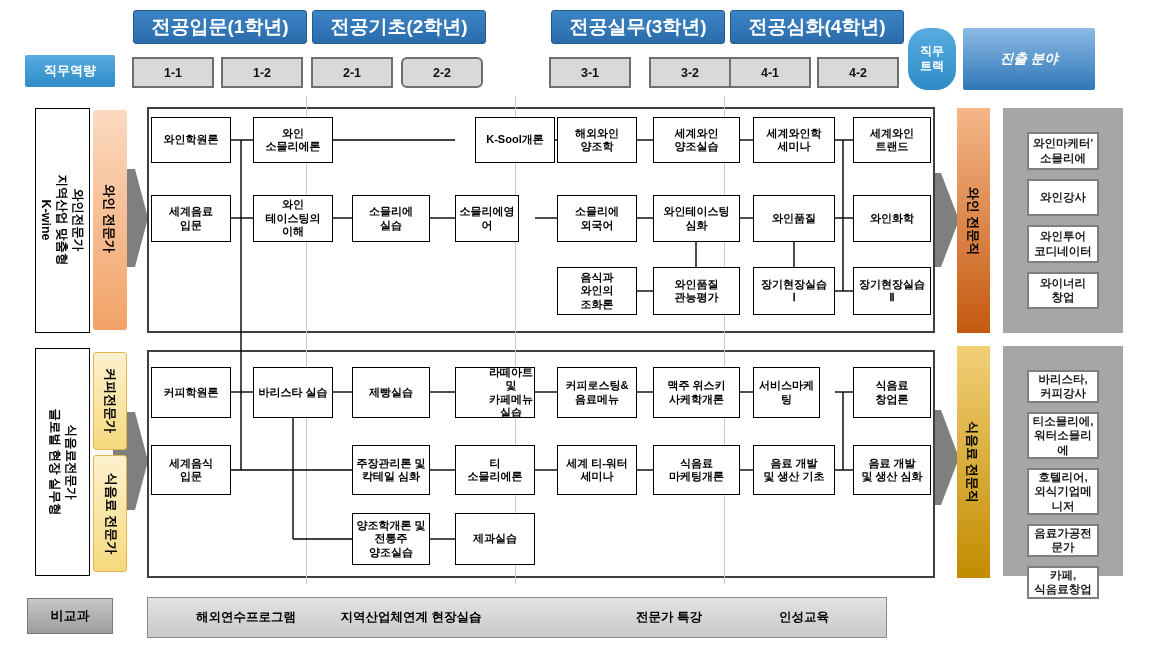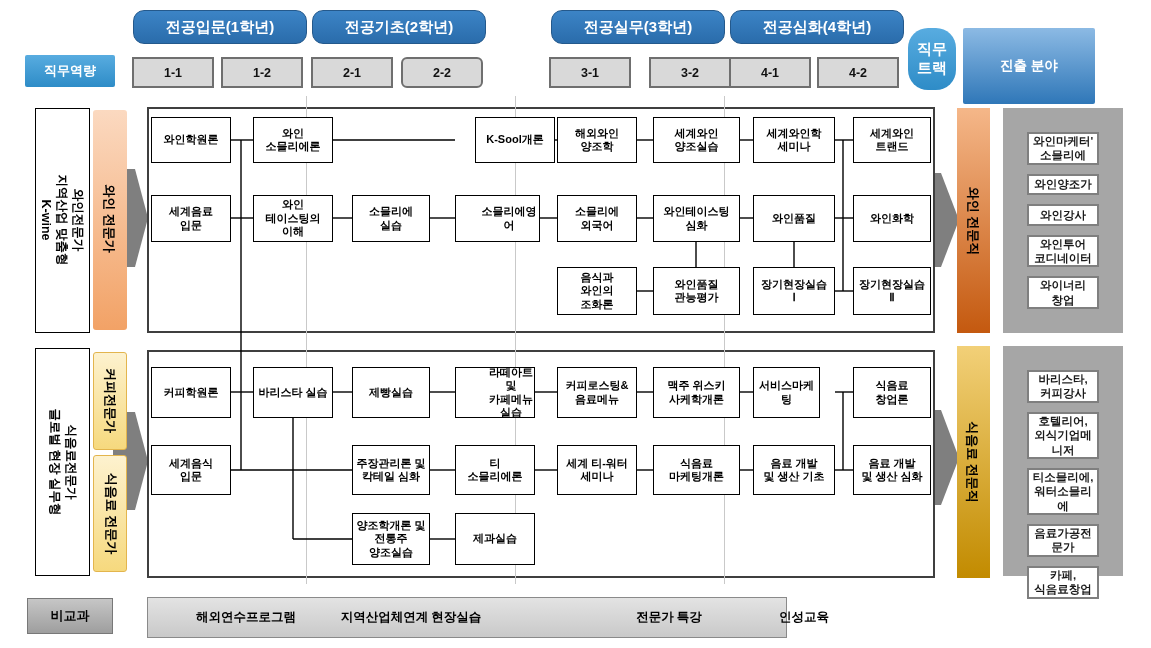--- a/index.html
+++ b/index.html
@@ -2,30 +2,30 @@
 <html><head>
 <meta charset="utf-8">
 <style>
   html,body{margin:0;padding:0;background:#fff;}
   .stage{position:relative;width:1151px;height:648px;background:#fff;
          font-family:"Liberation Sans",sans-serif;overflow:hidden;}
   .stage *{box-sizing:border-box;}
 
   
   .year-hd{position:absolute;top:10px;height:34px;z-index:4;
-    background:linear-gradient(180deg,#3c84c6,#2a6cab);color:#fff;font-weight:bold;font-size:15px;
-    display:flex;align-items:center;justify-content:center;border-radius:11px;border:1px solid #24598c;}
+    background:linear-gradient(180deg,#3c84c6,#2a6cab);color:#fff;font-weight:bold;font-size:19px;
+    display:flex;align-items:center;justify-content:center;border-radius:3px;border:1px solid #24598c;}
   .sem{position:absolute;top:57px;height:31px;width:82px;z-index:4;background:#d9d9d9;
     border:2px solid #6f6f6f;display:flex;align-items:center;justify-content:center;
     font-weight:bold;font-size:12.5px;color:#111;}
   .bluebtn{position:absolute;z-index:4;color:#fff;font-weight:bold;display:flex;align-items:center;
     justify-content:center;text-align:center;border-radius:2px;
     background:linear-gradient(180deg,#58ace0,#2e8cc7);}
   #advfield{background:linear-gradient(180deg,#8cbae4,#2f77b8);font-size:13.5px;}
-  #jobtrack{white-space:pre-line;line-height:1.25;font-size:15px;border-radius:20px;}
+  #jobtrack{white-space:pre-line;line-height:1.25;font-size:12px;border-radius:20px;}
 
   
   .section{position:absolute;left:147px;width:788px;border:2.5px solid #3f3f3f;background:#fff;z-index:1;}
   #sec-wine{top:107px;height:226px;}
   #sec-food{top:350px;height:228px;}
   .colsep{position:absolute;top:96px;width:1px;height:488px;background:#c9c9c9;z-index:2;}
   #arrow-layer{position:absolute;left:0;top:0;z-index:0;}
   #line-layer{position:absolute;left:0;top:0;z-index:3;pointer-events:none;}
 
   
@@ -49,22 +49,22 @@
   .panel{position:absolute;left:1003px;width:120px;background:#a6a6a6;z-index:4;
     display:flex;flex-direction:column;gap:9px;padding:24px;}
   .career{flex:1;background:#fff;border:2px solid #7f7f7f;display:flex;align-items:center;
     justify-content:center;text-align:center;font-weight:bold;font-size:11.5px;
     line-height:1.25;white-space:pre-line;color:#1a1a1a;}
 
   
   #extra-label{position:absolute;left:27px;top:598px;width:86px;height:36px;z-index:4;
     background:linear-gradient(180deg,#c6c6c6,#9e9e9e);border:1.5px solid #787878;
     display:flex;align-items:center;justify-content:center;font-weight:bold;font-size:13px;color:#000;}
-  #program-bar{position:absolute;left:147px;top:597px;width:640px;height:41px;z-index:4;
-    background:linear-gradient(180deg,#e3e3e3,#c9c9c9);border:1px solid #8a8a8a;font-family:Liberation Serif, serif;}
+  #program-bar{position:absolute;left:147px;top:597px;width:740px;height:41px;z-index:4;
+    background:linear-gradient(180deg,#e3e3e3,#c9c9c9);border:1px solid #8a8a8a;}
   .prog-item{position:absolute;top:0;height:100%;display:flex;align-items:center;
     transform:translateX(-50%);font-weight:bold;font-size:12.5px;color:#000;white-space:nowrap;}
 </style>
 </head>
 <body>
 
 <div class="stage">
 
   <svg id="arrow-layer" width="1151" height="648">
     <polygon fill="#7f7f7f" points="113,169 135,169 148,218 135,267 113,267"></polygon>
@@ -131,21 +131,21 @@
       <div class="sem" style="left: 221px;">1-2</div>
       <div class="sem" style="left: 311px;">2-1</div>
       <div class="sem" style="left: 401px; border-radius: 6px;">2-2</div>
       <div class="sem" style="left: 549px;">3-1</div>
       <div class="sem" style="left: 638px; margin-left: 11px;">3-2</div>
       <div class="sem" style="left: 729px;">4-1</div>
       <div class="sem" style="left: 817px;">4-2</div>
     </div>
   <div class="bluebtn" id="jobtrack" style="left:908px;top:28px;width:48px;height:62px;">직무
 트랙</div>
-  <div class="bluebtn" id="advfield" style="left:963px;top:28px;width:132px;height:76px;">진출 분야</div>
+  <div class="bluebtn" id="advfield" style="left:963px;top:28px;width:132px;height:62px;font-style:italic;">진출 분야</div>
 
   <div id="side-layer">
       <div class="sidebox" style="position: absolute; left: 35px; top: 108px; width: 55px; height: 225px;">
         <div class="rot" style="width: 222px; height: 52px; left: -85px; top: 85px; font-size: 12.5px;">
           <div class="ln">와인전문가</div>
           <div class="ln">지역산업 맞춤형</div>
           <div class="ln">K-wine</div>
         </div>
       </div>
       <div class="expert expert-wine" style="position: absolute; left: 93px; top: 110px; width: 34px; height: 220px;">
@@ -183,21 +183,21 @@
 세미나</div>
       <div class="course" style="position: absolute; left: 853px; top: 117px; width: 78px; height: 46px;">세계와인
 트랜드</div>
       <div class="course" style="position: absolute; left: 151px; top: 195px; width: 80px; height: 47px;">세계음료
 입문</div>
       <div class="course" style="position: absolute; left: 253px; top: 195px; width: 80px; height: 47px;">와인
 테이스팅의
 이해</div>
       <div class="course" style="position: absolute; left: 352px; top: 195px; width: 78px; height: 47px;">소믈리에
 실습</div>
-      <div class="course" style="position: absolute; left: 455px; top: 195px; width: 85px; height: 47px; padding-left: 23px;">소믈리에영어</div>
+      <div class="course" style="position: absolute; left: 455px; top: 195px; width: 64px; height: 47px;">소믈리에영어</div>
       <div class="course" style="position: absolute; left: 557px; top: 195px; width: 80px; height: 47px;">소믈리에
 외국어</div>
       <div class="course" style="position: absolute; left: 653px; top: 195px; width: 87px; height: 47px;">와인테이스팅
 심화</div>
       <div class="course" style="position: absolute; left: 753px; top: 195px; width: 82px; height: 47px;">와인품질</div>
       <div class="course" style="position: absolute; left: 853px; top: 195px; width: 78px; height: 47px;">와인화학</div>
       <div class="course" style="position: absolute; left: 557px; top: 267px; width: 80px; height: 48px;">음식과
 와인의
 조화론</div>
       <div class="course" style="position: absolute; left: 653px; top: 267px; width: 87px; height: 48px;">와인품질
@@ -240,39 +240,38 @@
     </div>
   <div id="right-layer">
       <div class="jobbar jobbar-wine" style="position: absolute; left: 957px; top: 108px; width: 33px; height: 225px;">
         <div class="rot" style="width: 225px; height: 30px; left: -97.5px; top: 97.5px; font-size: 13px;">
           <div class="ln">와인 전문직</div>
         </div>
       </div>
       <div class="panel" style="position: absolute; left: 1003px; top: 108px; width: 120px; height: 225px;">
         <div class="career">와인마케터'
 소믈리에</div>
-        <div class="career">와인양조가</div>
         <div class="career">와인강사</div>
         <div class="career">와인투어
 코디네이터</div>
         <div class="career">와이너리
 창업</div>
       </div>
       <div class="jobbar jobbar-food" style="position: absolute; left: 957px; top: 346px; width: 33px; height: 232px;">
         <div class="rot" style="width: 232px; height: 30px; left: -101px; top: 101px; font-size: 13px;">
           <div class="ln">식음료 전문직</div>
         </div>
       </div>
       <div class="panel" style="position: absolute; left: 1003px; top: 346px; width: 120px; height: 230px;">
         <div class="career">바리스타,
 커피강사</div>
+        <div class="career">티소믈리에,
+워터소믈리에</div>
         <div class="career">호텔리어,
 외식기업메니저</div>
-        <div class="career">티소믈리에,
-워터소믈리에</div>
         <div class="career">음료가공전문가</div>
         <div class="career">카페,
 식음료창업</div>
       </div>
     </div>
 
   <div id="extra-label">비교과</div>
   <div id="program-bar">
       <div class="prog-item" style="left: 98px;">해외연수프로그램</div>
       <div class="prog-item" style="left: 263px;">지역산업체연계 현장실습</div>

